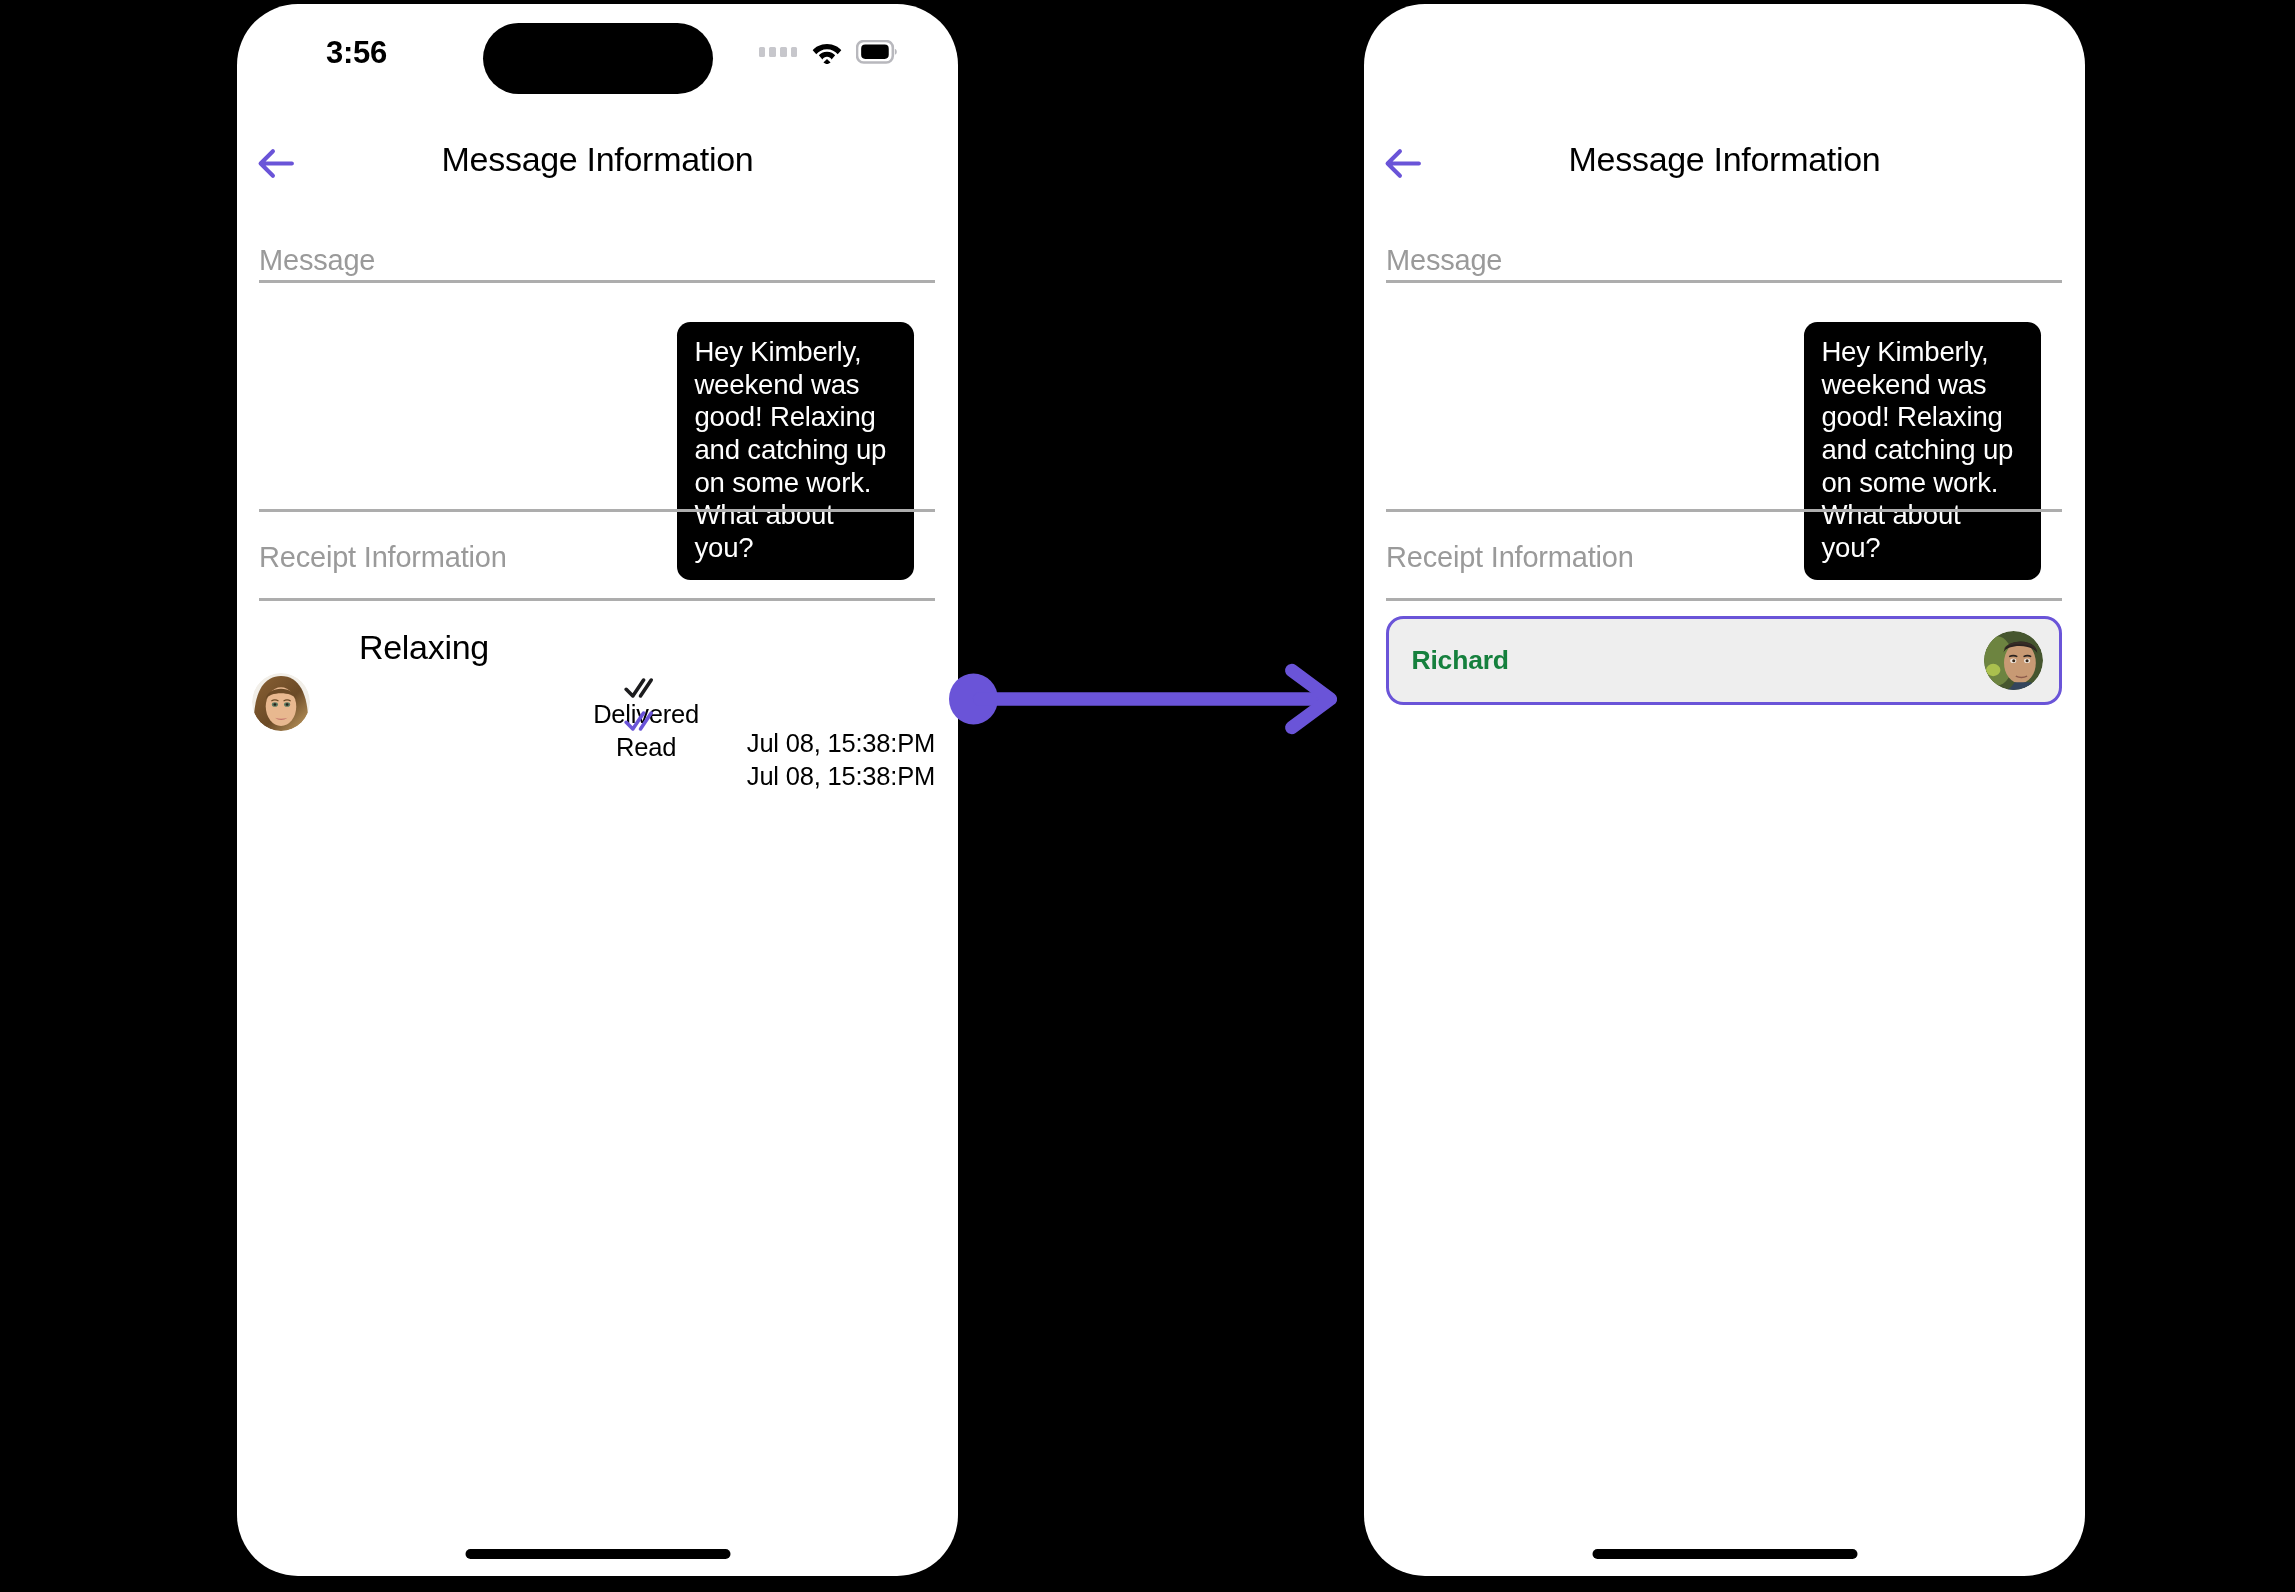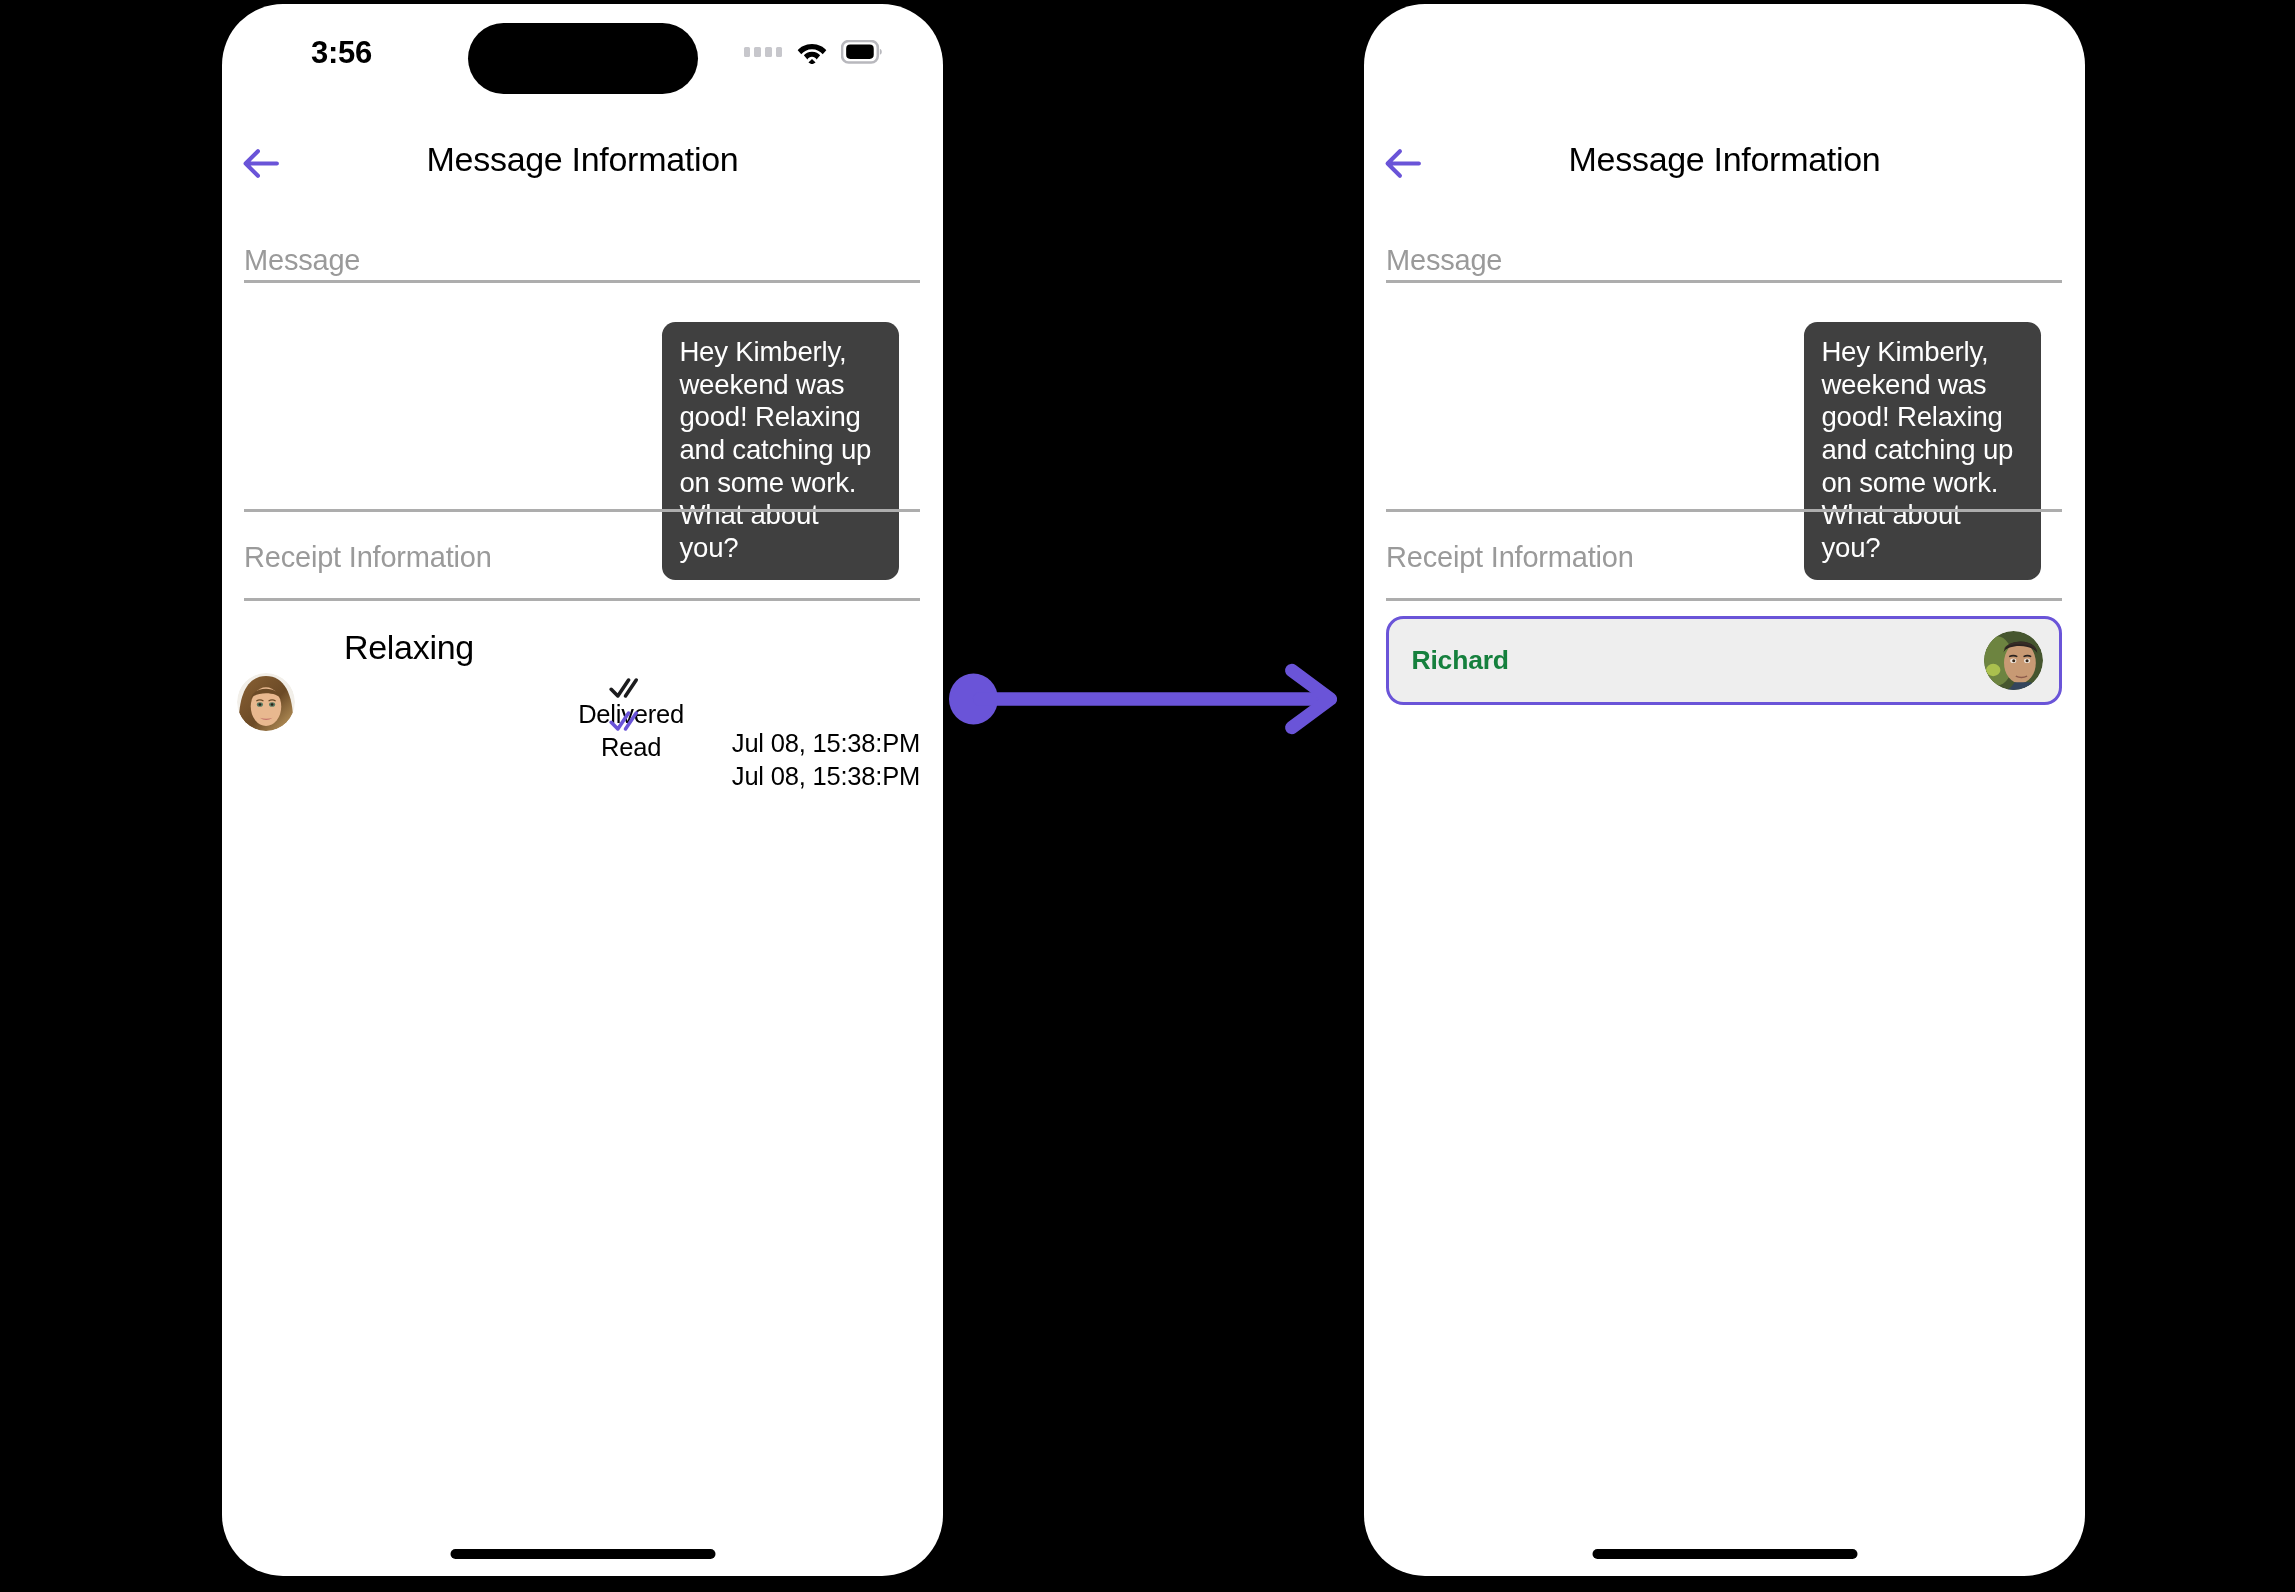--- a/index.html
+++ b/index.html
@@ -22,21 +22,21 @@
   
   .phone {
     position: absolute;
     top: 4.1px;
     width: 721px;
     height: 1572px;
     background: #ffffff;
     border-radius: 61px;
     overflow: hidden;
   }
-  .phone.left  { left: 222px; }
+  .phone.left  { left: 237px; }
   .phone.right { left: 1364px; }
 
   
   .status-bar {
     position: absolute;
     top: 0; left: 0;
     width: 100%;
     height: 87px;
   }
   .status-time {
@@ -127,21 +127,21 @@
   .div-receipt      { top: 594px; }
   .div-message-bot  { top: 505px; }
 
   
   .bubble {
     position: absolute;
     top: 318px;
     left: 440px;
     width: 237px;
     padding: 14.3px 17.4px 15.3px 17.4px;
-    background: #404040;
+    background: #000000;
     border-radius: 13.3px;
     color: #ffffff;
     font-size: 27.6px;
     line-height: 1.18;
     letter-spacing: -0.2px;
     white-space: pre-line;
   }
 
   
   .receipt-block {

